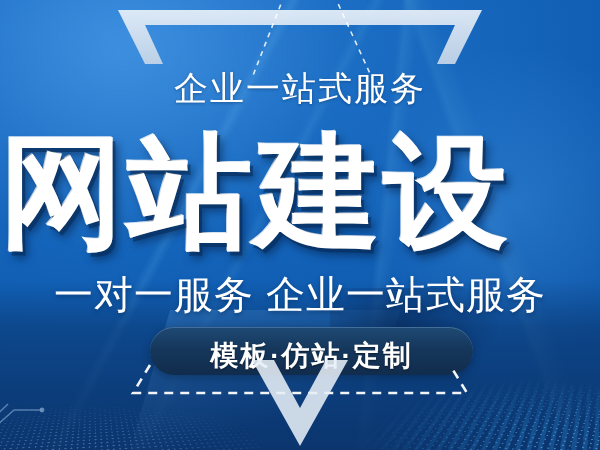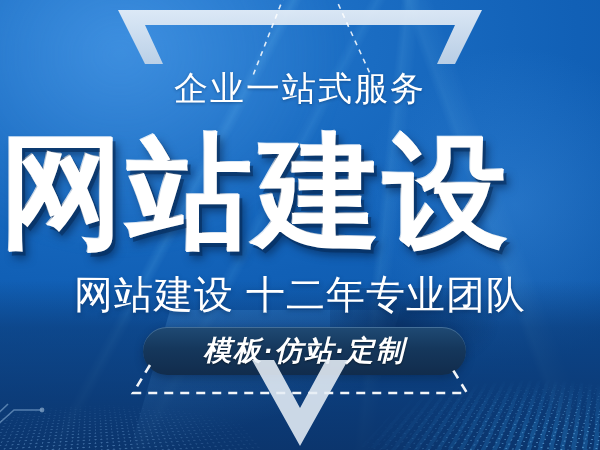--- a/index.html
+++ b/index.html
@@ -103,25 +103,25 @@
       -1px -1px 0 rgba(255,255,255,.85);
     background:linear-gradient(180deg,#ffffff 0%,#ffffff 48%,#e2e6ea 60%,#ffffff 74%,#f2f4f6 100%);
     -webkit-background-clip:text;background-clip:text;
   }
   .subline{
     position:absolute;left:0;right:0;top:272px;text-align:center;
     font-size:39px;line-height:46px;color:#ffffff;font-weight:400;letter-spacing:1px;
     text-shadow:0 2px 4px rgba(5,38,82,.5);
   }
   .pill{
-    position:absolute;left:143px;top:327px;width:323px;height:48px;
+    position:absolute;left:150px;top:327px;width:323px;height:48px;
     border-radius:26px;
     background:linear-gradient(180deg,#1f4a74 0%,#15375c 45%,#112c4c 100%);
     box-shadow:inset 0 1px 0 rgba(160,205,245,.28), 0 3px 8px rgba(5,28,60,.40);
-    display:flex;align-items:center;justify-content:center;font-style:italic;
+    display:flex;align-items:flex-end;justify-content:center;
   }
   .pill span{
     font-size:28px;font-weight:bold;color:#ffffff;letter-spacing:2px;
     text-shadow:0 1px 2px rgba(0,0,0,.45);
   }
 
   
   .bottom-art{position:absolute;left:0;bottom:0;width:600px;height:90px;}
 </style>
 </head>
@@ -160,21 +160,21 @@
 
   <svg class="converge" viewBox="0 0 600 90">
     <g stroke="#ffffff" stroke-width="1.6" stroke-dasharray="5 5" fill="none" opacity=".85">
       <path d="M288,-14 L252,78"></path>
       <path d="M330,-14 L372,78"></path>
     </g>
   </svg>
 
   <div class="tagline">企业一站式服务</div>
   <div class="headline">网站建设</div>
-  <div class="subline">网站建设 十二年专业团队</div>
+  <div class="subline">一对一服务 企业一站式服务</div>
 
   <div class="pill">
     <span>模板·仿站·定制</span>
   </div>
 
   <svg class="bottom-art" viewBox="0 0 600 90">
     <g>
       <path d="M150,5 L133,33 L467,33 L450,5" fill="none" stroke="#ffffff" stroke-width="2.6" stroke-dasharray="9 7" opacity=".95"></path>
     </g>
     <path d="M252,0 L300,86 L348,0 L326,0 L300,48 L274,0 Z" fill="#e6eef6" opacity=".88"></path>

